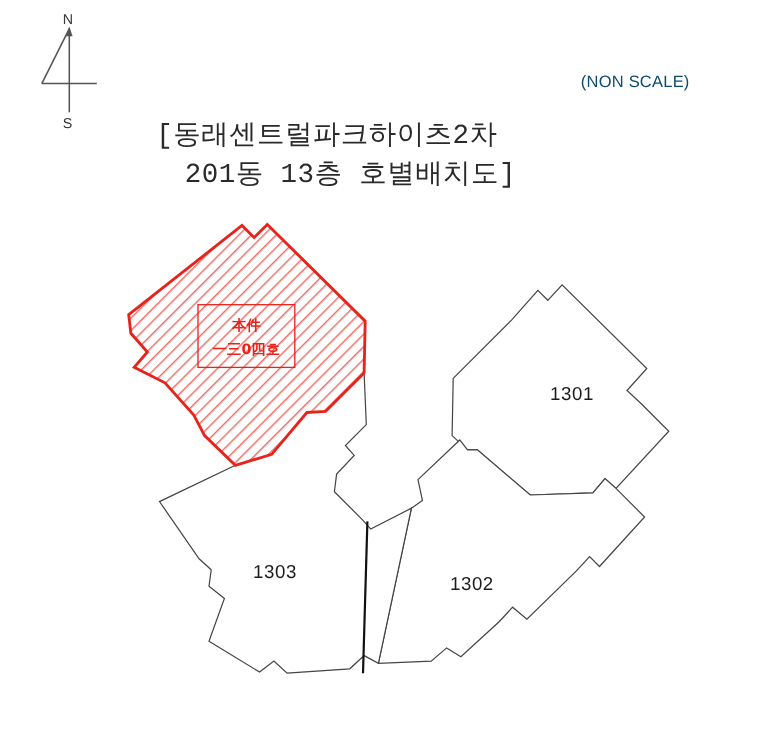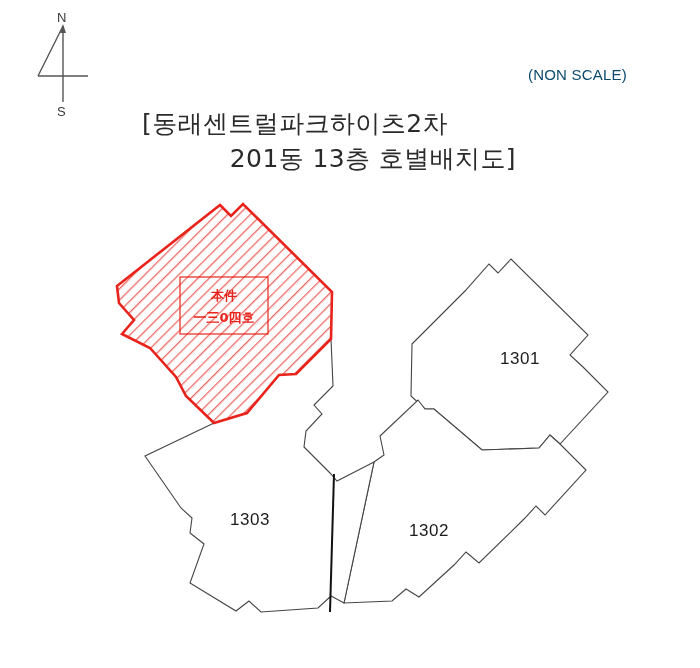--- a/index.html
+++ b/index.html
@@ -63,23 +63,24 @@
     width: 380px;
     text-align: center;
     color: #2a2a2a;
     font-family: "DejaVu Sans", "Liberation Sans", sans-serif;
   }
   .title-line {
     font-size: 25px;
     line-height: 35px;
     letter-spacing: 0.4px;
     white-space: nowrap;
+    font-family: Liberation Mono, monospace;
   }
   .title-line.line1 { text-align: left; padding-left: 6px; }
-  .title-line.line2 { text-align: right; padding-left: 32px; }
+  .title-line.line2 { text-align: left; padding-left: 32px; }
 
   
   #plan {
     position: absolute;
     left: 0;
     top: 0;
     width: 700px;
     height: 668px;
   }
 

